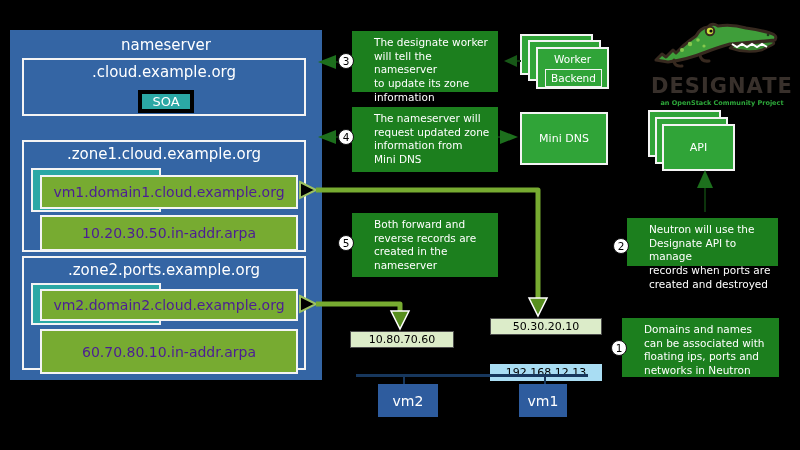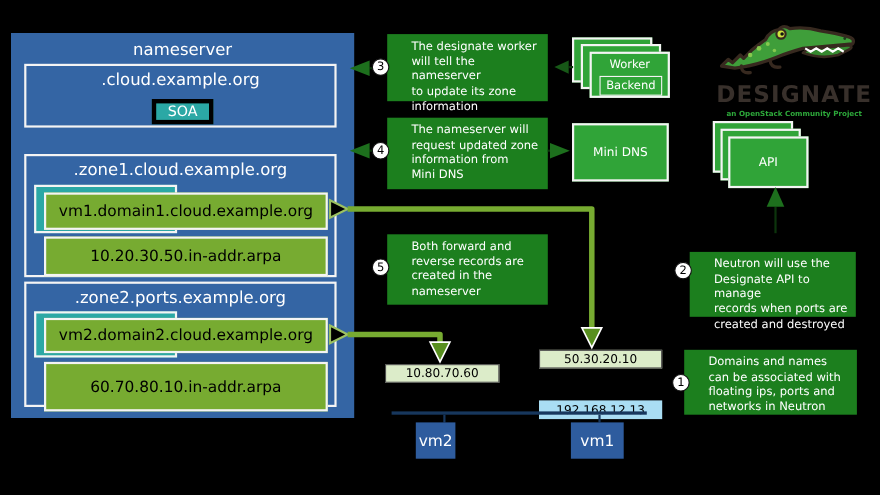--- a/index.html
+++ b/index.html
@@ -11,21 +11,21 @@
   .ns-outer{left:10px;top:30px;width:312px;height:350px;background:#3465a4;}
   .ns-title{left:10px;top:36px;width:312px;text-align:center;color:#fff;font-size:15px;}
   .wbox{border:2px solid #f4f4f4;background:#3465a4;}
   .root-box{left:22px;top:58px;width:284px;height:58px;}
   .zone-label{width:100%;text-align:center;color:#fff;font-size:15px;margin-top:3px;}
   .soa{left:114px;top:30px;width:56px;height:23px;background:#2ba8a5;border:4px solid #000000;
        color:#fff;font-size:13px;display:flex;align-items:center;justify-content:center;}
   .zone1-box{left:22px;top:140px;width:284px;height:112px;}
   .zone2-box{left:22px;top:256px;width:284px;height:114px;}
   .teal-shadow{background:#2ba8a5;border:2px solid #f4f4f4;}
-  .rec{background:#77ab31;border:2px solid #f4f4f4;color:#000000;font-size:14px;
+  .rec{background:#77ab31;border:2px solid #f4f4f4;color:#4c1d95;font-size:14px;
        display:flex;align-items:center;justify-content:center;}
 
   
   .note{background:#1c7f1e;color:#fff;font-size:10.5px;line-height:1.3;
         padding:5px 4px 4px 22px;white-space:pre-line;}
   .numcircle{width:16px;height:16px;border-radius:50%;background:#fff;border:1.5px solid #111;
              color:#000;font-size:10.5px;display:flex;align-items:center;justify-content:center;z-index:5;}
 
   
   .svc{background:#30a438;border:2px solid #f4f4f4;color:#fff;}
@@ -81,21 +81,21 @@
 to update its zone
 information</div>
   <div class="abs note" style="left:352px;top:107px;width:146px;height:65px;">The nameserver will
 request updated zone
 information from
 Mini DNS</div>
   <div class="abs note" style="left:352px;top:213px;width:146px;height:64px;">Both forward and
 reverse records are
 created in the
 nameserver</div>
-  <div class="abs note" style="left:627px;top:229px;width:151px;height:59px;">Neutron will use the
+  <div class="abs note" style="left:627px;top:218px;width:151px;height:48px;">Neutron will use the
 Designate API to manage
 records when ports are
 created and destroyed</div>
   <div class="abs note" style="left:622px;top:318px;width:157px;height:59px;">Domains and names
 can be associated with
 floating ips, ports and
 networks in Neutron</div>
 
   <div class="abs numcircle" style="left:338px;top:53px;">3</div>
   <div class="abs numcircle" style="left:338px;top:129px;">4</div>
@@ -134,21 +134,21 @@
     <div class="logo-tag">an OpenStack Community Project</div>
   </div>
 
   <div class="abs ipbox ip-pale" style="left:350px;top:331px;width:104px;height:17px;">10.80.70.60</div>
   <div class="abs ipbox ip-pale" style="left:490px;top:318px;width:112px;height:17px;">50.30.20.10</div>
   <div class="abs ipbox ip-blue" style="left:490px;top:344px;width:112px;height:17px;margin-top:20px;">192.168.12.13</div>
 
   <div class="abs navy" style="left:356px;top:374px;width:232px;height:3px;"></div>
   <div class="abs navy" style="left:403px;top:377px;width:2px;height:7px;"></div>
   <div class="abs navy" style="left:544px;top:377px;width:2px;height:7px;"></div>
-  <div class="abs vmbox" style="left:378px;top:384px;width:36px;height:33px;">vm2</div>
+  <div class="abs vmbox" style="left:378px;top:384px;width:60px;height:33px;">vm2</div>
   <div class="abs vmbox" style="left:519px;top:384px;width:48px;height:33px;">vm1</div>
 
   <svg class="overlay" width="800" height="450" viewBox="0 0 800 450">
 
     <g>
       <polygon points="300,182 316,190 300,198" fill="#000" stroke="#9cc162" stroke-width="2"></polygon>
       <path d="M316 190 H538 V298" fill="none" stroke="#77ab31" stroke-width="5" stroke-linejoin="round"></path>
       <polygon points="529,298 547,298 538,316" fill="#588f1f" stroke="#fff" stroke-width="1.5"></polygon>
     </g>
 

